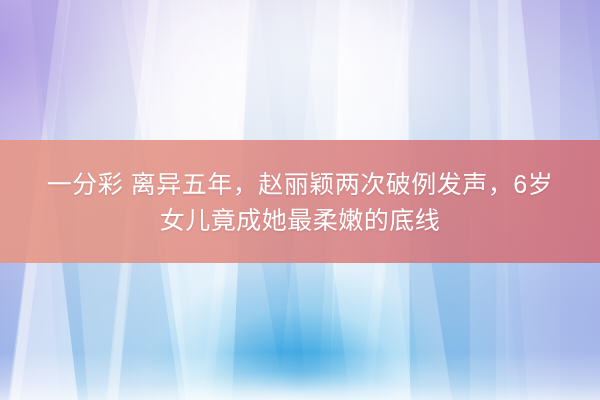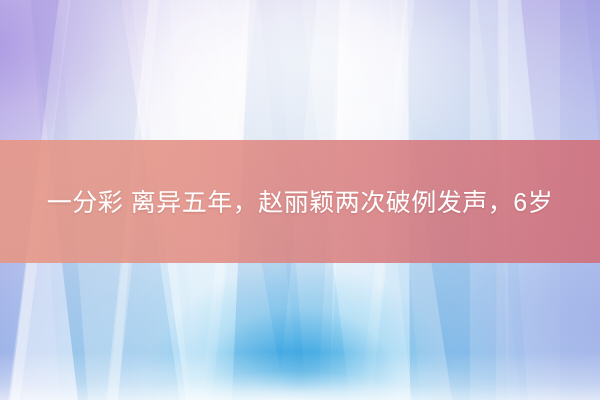--- a/index.html
+++ b/index.html
@@ -236,16 +236,17 @@
 
   <div class="layer blue-core"></div>
   <div class="layer corner-right"></div>
   <div class="layer corner-left"></div>
   <div class="layer bottom-glow"></div>
 
   <div class="coral-band"></div>
 
   <div class="band-text">
     <div class="band-line">一分彩 离异五年，赵丽颖两次破例发声，6岁</div>
+    <div class="band-line">女儿竟成她最柔嫩的底线</div>
   </div>
 
   <div class="watermark"></div>
 </div>
 
 </body></html>

